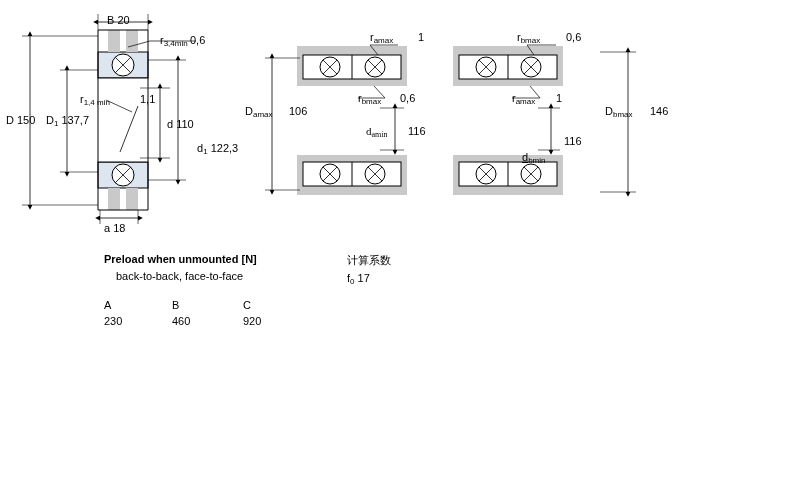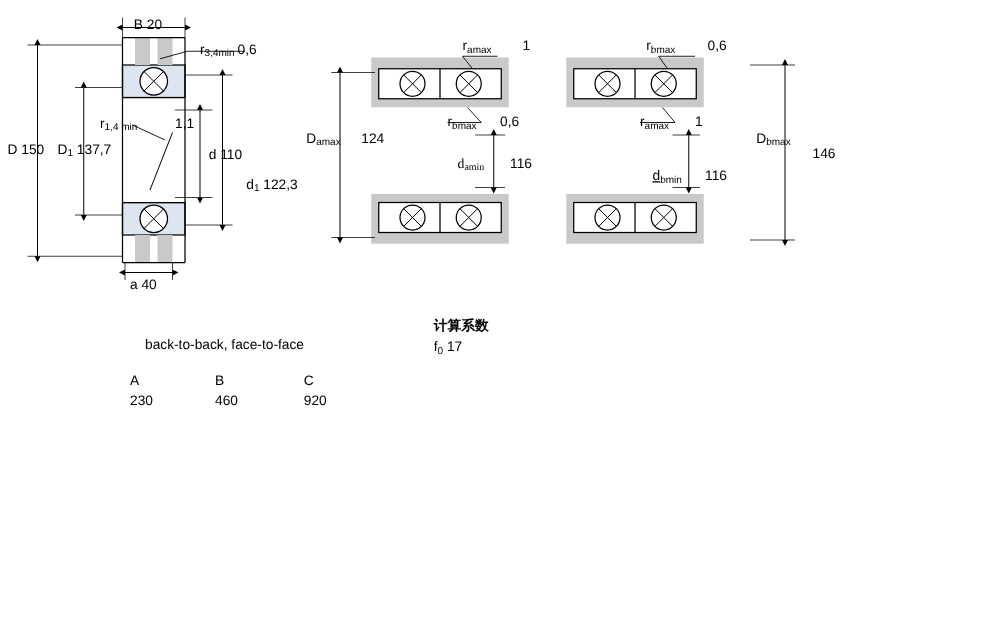--- a/index.html
+++ b/index.html
@@ -226,71 +226,72 @@
   </div>
   <div class="lbl" style="left:140px;top:93px;">1,1</div>
 
   <div class="lbl" style="left:167px;top:118px;">d  110</div>
 
   <div class="lbl" style="left:197px;top:142px;">
     <span>d</span><span class="sub">1</span>
     <span>122,3</span>
   </div>
 
-  <div class="lbl" style="left:104px;top:222px;">a  40</div>
+  <div class="lbl" style="left:104px;top:222px;">a  18</div>
 
   <div class="lbl" style="left:370px;top:31px;">
     <span>r</span><span class="sub">amax</span>
   </div>
   <div class="lbl" style="left:418px;top:31px;">1</div>
 
   <div class="lbl" style="left:517px;top:31px;">
     <span>r</span><span class="sub">bmax</span>
   </div>
   <div class="lbl" style="left:566px;top:31px;">0,6</div>
 
   <div class="lbl" style="left:245px;top:105px;">
     <span>D</span><span class="sub">amax</span>
   </div>
-  <div class="lbl" style="left:289px;top:105px;">124</div>
+  <div class="lbl" style="left:289px;top:105px;">106</div>
 
   <div class="lbl" style="left:358px;top:92px;">
     <span>r</span><span class="sub">bmax</span>
   </div>
   <div class="lbl" style="left:400px;top:92px;">0,6</div>
 
   <div class="lbl" style="left:512px;top:92px;">
     <span>r</span><span class="sub">amax</span>
   </div>
   <div class="lbl" style="left:556px;top:92px;">1</div>
 
   <div class="lbl" style="left:605px;top:105px;">
     <span>D</span><span class="sub">bmax</span>
   </div>
-  <div class="lbl" style="left:650px;top:105px;margin-top:12px;">146</div>
+  <div class="lbl" style="left:650px;top:105px;">146</div>
 
   <div class="lbl" style="left:366px;top:125px;font-family:Liberation Serif, serif;">
     <span>d</span><span class="sub">amin</span>
   </div>
   <div class="lbl" style="left:408px;top:125px;">116</div>
 
-  <div class="lbl" style="left:522px;top:135px;text-decoration:underline;">
+  <div class="lbl" style="left:522px;top:151px;text-decoration:underline;">
     <span>d</span><span class="sub">bmin</span>
   </div>
   <div class="lbl" style="left:564px;top:135px;">116</div>
 
+  <div class="tbl b" style="left:104px;top:253px;font-weight:bold;">Preload when unmounted [N]</div>
   <div class="tbl" style="left:104px;top:270px;margin-left:12px;">back-to-back, face-to-face</div>
 
   <div class="tbl" style="left:104px;top:299px;">A</div>
   <div class="tbl" style="left:172px;top:299px;">B</div>
   <div class="tbl" style="left:243px;top:299px;">C</div>
 
   <div class="tbl" style="left:104px;top:315px;">230</div>
   <div class="tbl" style="left:172px;top:315px;">460</div>
   <div class="tbl" style="left:243px;top:315px;">920</div>
 
-  <div class="tbl b" style="left:347px;top:253px;font-weight:bold;">计算系数</div>
+  <div class="tbl b" style="left:347px;top:253px;font-weight:normal;">计算系数</div>
   <div class="tbl" style="left:347px;top:272px;">
     <span>f</span><span class="sub">0</span>
     <span>17</span>
   </div>
 
 </div>
 
 </body></html>

